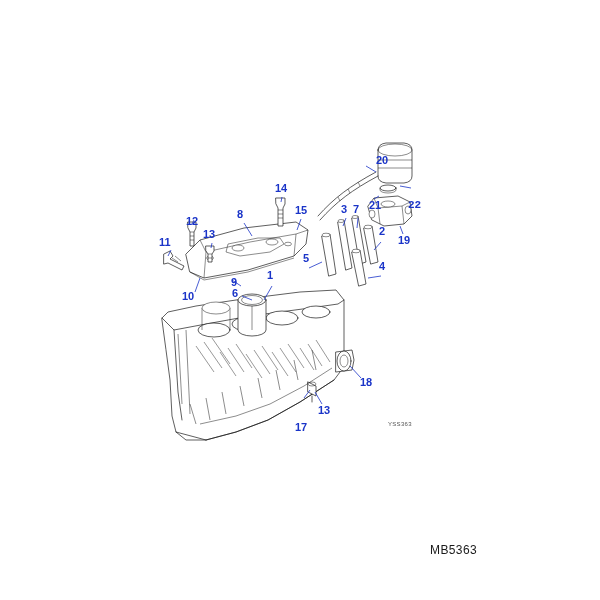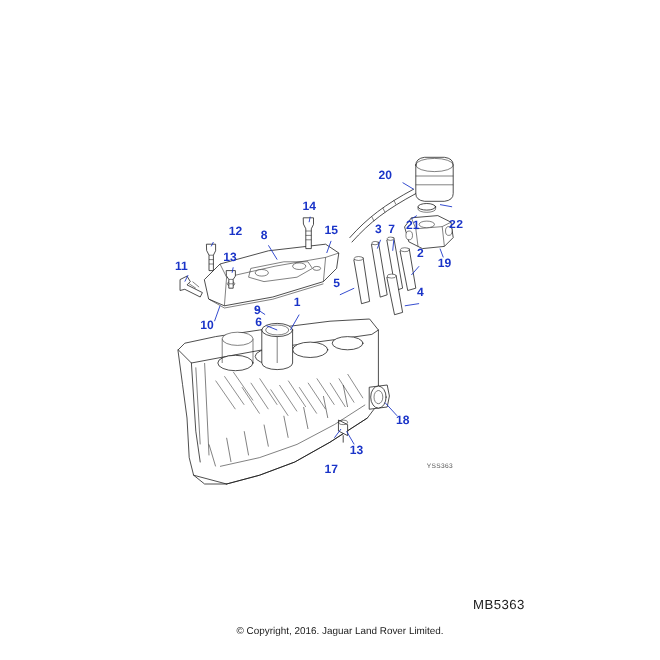--- a/index.html
+++ b/index.html
@@ -250,31 +250,30 @@
   <div class="callout" style="left:379px; top:226px;">2</div>
   <div class="callout" style="left:341px; top:204px;">3</div>
   <div class="callout" style="left:379px; top:261px;">4</div>
   <div class="callout" style="left:303px; top:253px;">5</div>
   <div class="callout" style="left:232px; top:288px;">6</div>
   <div class="callout" style="left:353px; top:204px;">7</div>
   <div class="callout" style="left:237px; top:209px;">8</div>
   <div class="callout" style="left:231px; top:277px;">9</div>
   <div class="callout" style="left:182px; top:291px;">10</div>
   <div class="callout" style="left:159px; top:237px;">11</div>
-  <div class="callout" style="left:186px; top:206px;margin-left:22px;">12</div>
+  <div class="callout" style="left:186px; top:216px;">12</div>
   <div class="callout" style="left:203px; top:229px;">13</div>
   <div class="callout" style="left:275px; top:183px;">14</div>
   <div class="callout" style="left:295px; top:205px;">15</div>
   <div class="callout" style="left:318px; top:405px;">13</div>
   <div class="callout" style="left:295px; top:399px;margin-top:23px;">17</div>
   <div class="callout" style="left:360px; top:377px;">18</div>
   <div class="callout" style="left:398px; top:235px;">19</div>
-  <div class="callout" style="left:344px; top:155px;">20</div>
+  <div class="callout" style="left:376px; top:155px;">20</div>
   <div class="callout" style="left:369px; top:200px;">21</div>
   <div class="callout" style="left:408px; top:200px;font-family:Liberation Mono, monospace;">22</div>
 
   <div class="small-code" style="left:388px; top:421px;">YSS363</div>
 
   <div class="part-code" style="left:430px; top:543px;">MB5363</div>
 
-  <div class="copyright" style="left:215px; top:568px;">© Copyright, 2016. Jaguar Land Rover Limited.</div>
 
 </div>
 
 </body></html>

